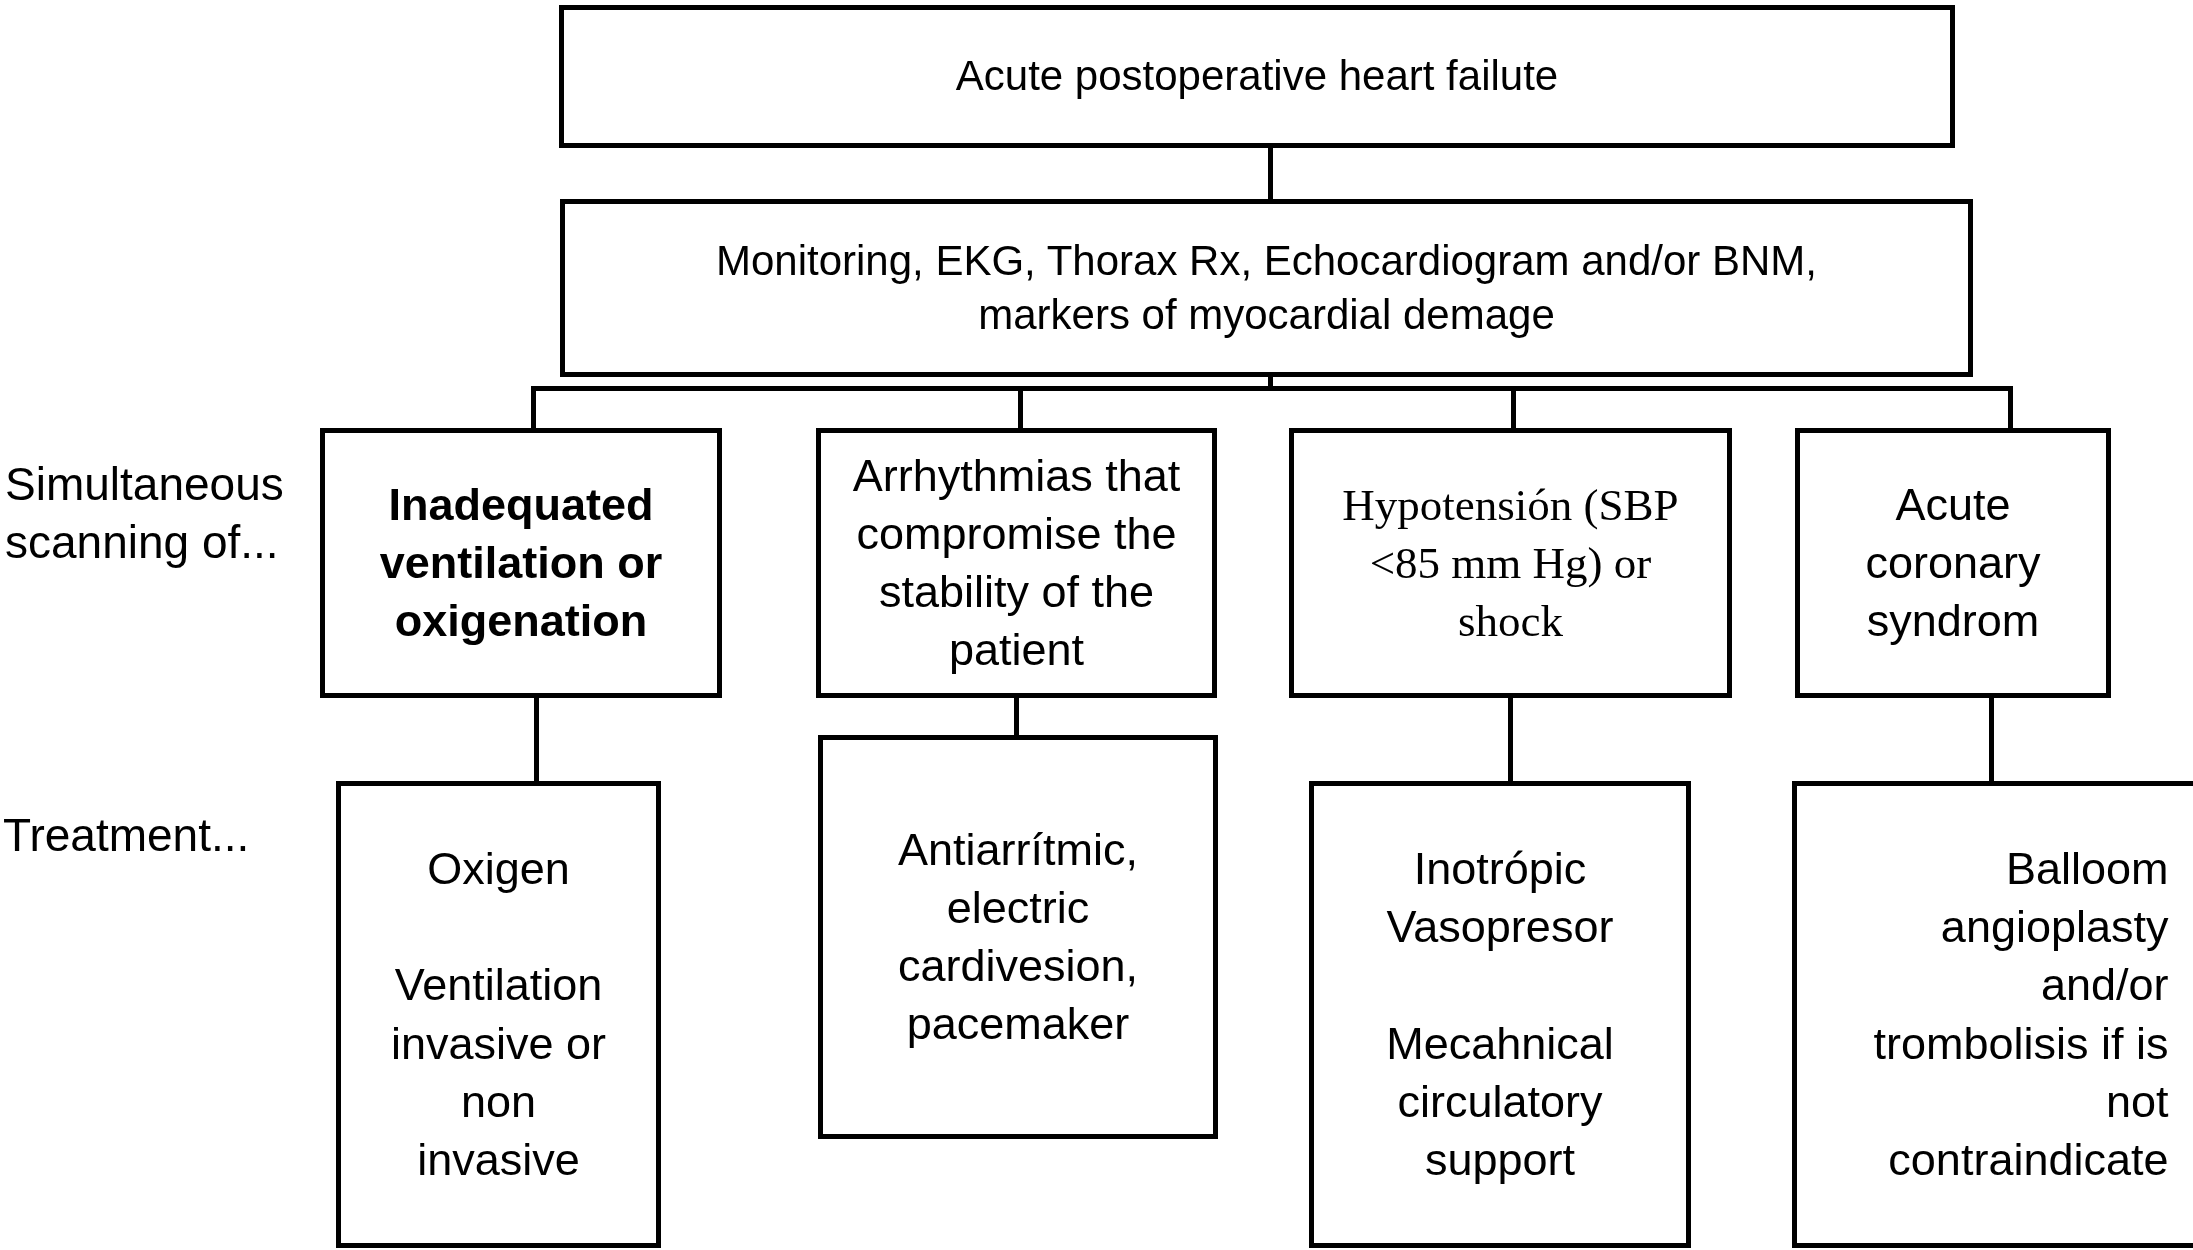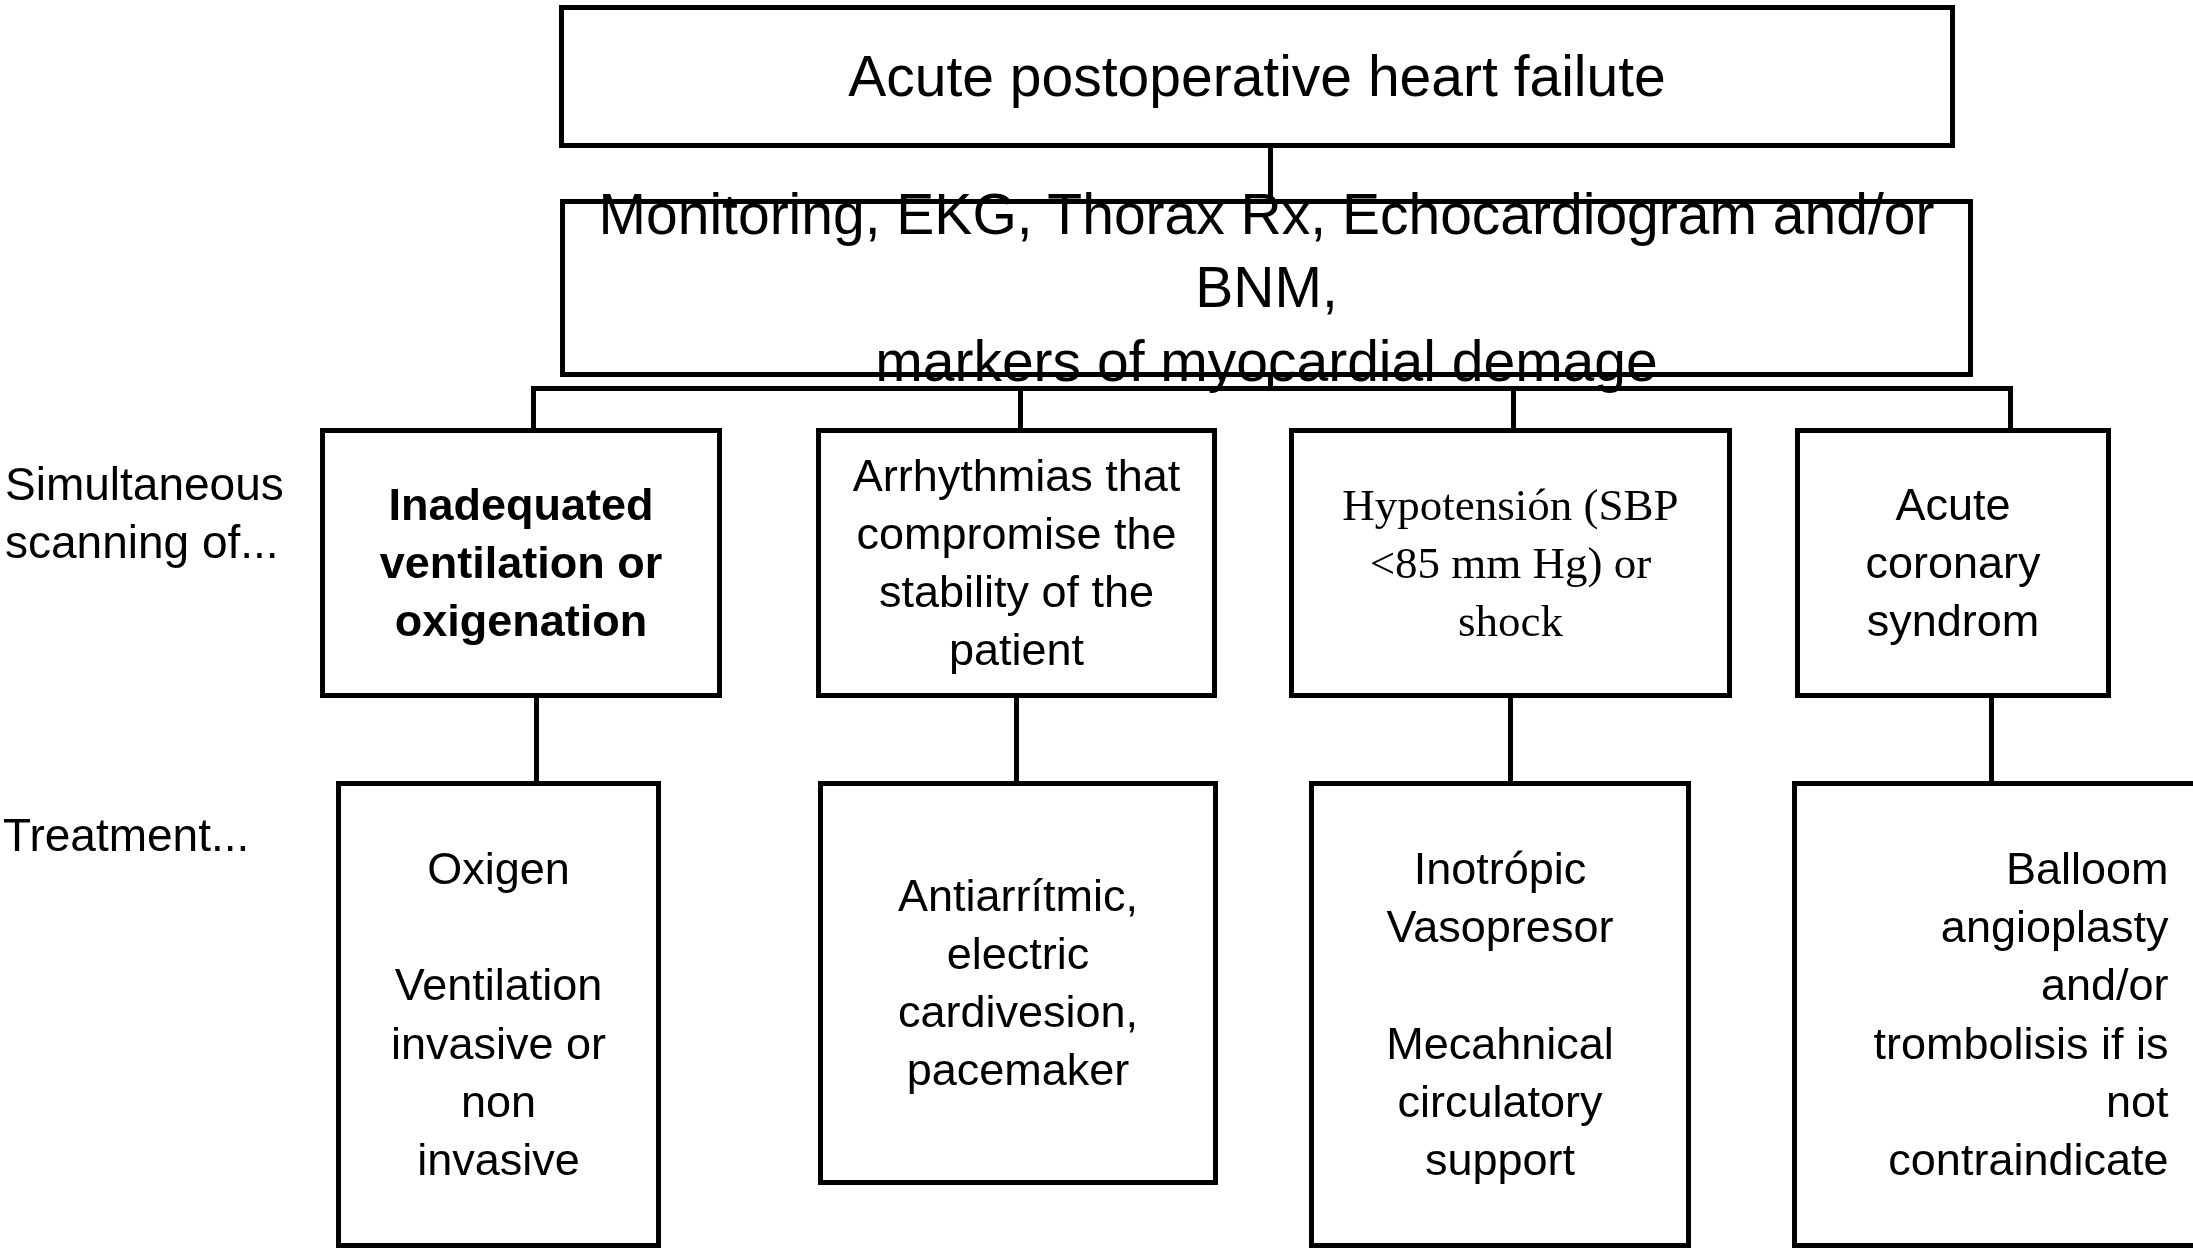--- a/index.html
+++ b/index.html
@@ -19,41 +19,41 @@
     background: #ffffff;
     display: flex;
     align-items: center;
     justify-content: center;
     text-align: center;
     white-space: pre-line;
     font-size: 45px;
     line-height: 1.29;
     padding: 6px 10px;
   }
-  .node.wide { font-size: 57px; }
+  .node.wide { font-size: 42px; }
   .rowlabel {
     position: absolute;
     white-space: pre-line;
     font-size: 46px;
     line-height: 1.27;
     text-align: left;
   }
   .line {
     position: absolute;
     background: #000000;
   }
   
   #box-root      { left: 559px;  top: 5px;   width: 1396px; height: 143px; }
   #box-workup    { left: 560px;  top: 199px; width: 1413px; height: 178px; }
   #box-cond-0    { left: 320px;  top: 428px; width: 402px;  height: 270px; font-weight: bold; }
   #box-cond-1    { left: 816px;  top: 428px; width: 401px;  height: 270px; }
   #box-cond-2    { left: 1289px; top: 428px; width: 443px;  height: 270px; font-family: Liberation Serif, serif; }
   #box-cond-3    { left: 1795px; top: 428px; width: 316px;  height: 270px; }
   #box-treat-0   { left: 336px;  top: 781px; width: 325px;  height: 467px; }
-  #box-treat-1   { left: 818px;  top: 781px; width: 400px;  height: 404px; }
+  #box-treat-1   { left: 818px;  top: 735px; width: 400px;  height: 404px; }
   #box-treat-2   { left: 1309px; top: 781px; width: 382px;  height: 467px; }
   #box-treat-3   { left: 1792px; top: 781px; width: 458px;  height: 467px; text-align: right; }
   #label-scanning  { left: 5px; top: 455px; }
   #label-treatment { left: 3px; top: 806px; }
   
   #ln-root-workup { left: 1268px; top: 148px; width: 5px;    height: 53px; }
   #ln-workup-stem { left: 1268px; top: 348px; width: 5px;    height: 42px; }
   #ln-branch-h    { left: 531px;  top: 386px; width: 1482px; height: 5px;  }
   #ln-drop-0      { left: 531px;  top: 386px; width: 5px;    height: 46px; }
   #ln-drop-1      { left: 1018px; top: 386px; width: 5px;    height: 46px; }

